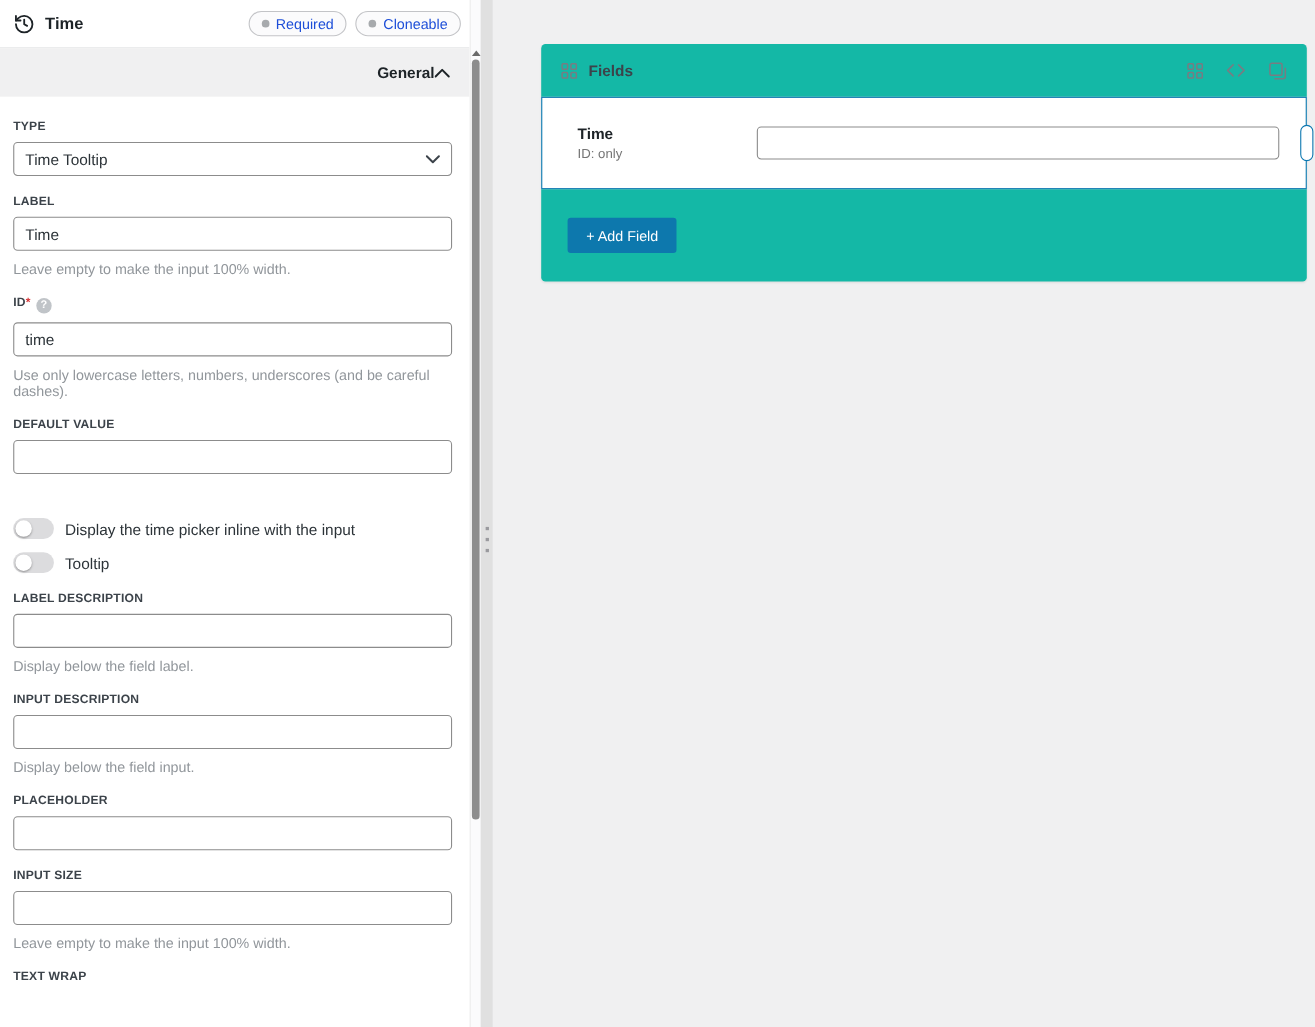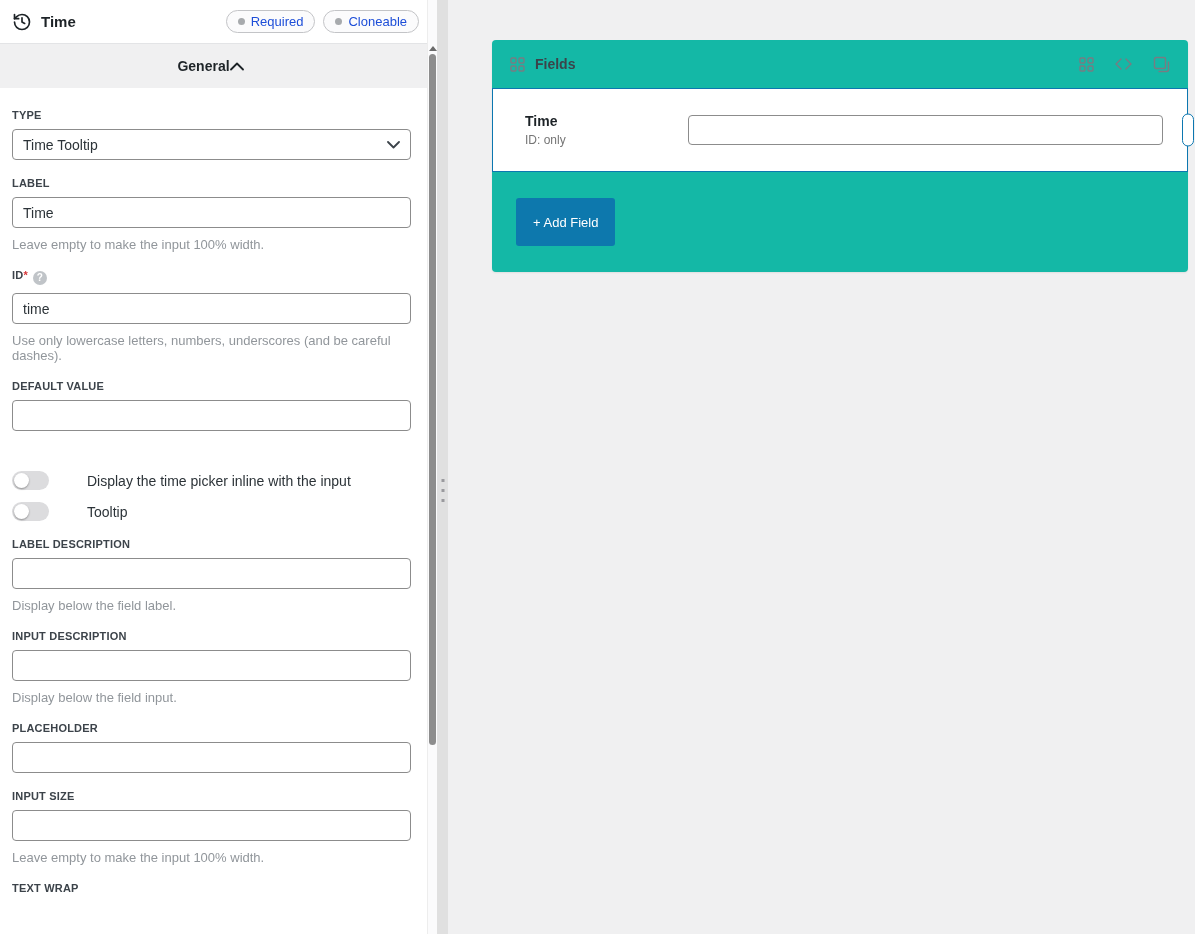--- a/index.html
+++ b/index.html
@@ -10,38 +10,38 @@
   
   .left-panel { width:427px; background:#fff; height:934px; overflow:hidden; flex:0 0 auto; }
   .titlebar { height:44px; display:flex; align-items:center; padding:0 8px 0 12px;
     background:#fff; border-bottom:1px solid #e3e4e6; }
   .titlebar .ftitle { font-size:15px; font-weight:700; color:#1d2327; margin-left:9px; flex:1; }
   .badge { display:inline-flex; align-items:center; gap:6px; border:1px solid #c3c4c7;
     background:#fbfbfc; border-radius:13px; padding:3px 11px; font-size:13px; color:#1d4ed8; margin-left:8px; }
   .badge .dot { width:7px; height:7px; border-radius:50%; background:#a7aaad; }
 
   .section-header { height:44px; background:#f0f0f1; display:flex; align-items:center;
-    justify-content:center; padding:0 18px 0 12px; cursor:pointer; }
+    justify-content:flex-end; padding:0 18px 0 12px; cursor:pointer; }
   .section-header .shtitle { font-size:14px; font-weight:700; color:#1d2327; }
   .section-body { padding:2px 16px 18px 12px; background:#fff; }
 
   .fgroup-label { display:block; font-size:11px; font-weight:700; color:#3c434a;
     letter-spacing:.2px; margin:17px 0 8px; }
   .fgroup-label:first-child { margin-top:19px; }
   .text-input, .select-box { width:100%; height:31px; border:1px solid #8c8c8c; border-radius:4px;
     background:#fff; font-size:14px; color:#2c3338; padding:0 10px;
     font-family:"Liberation Sans", sans-serif; }
   .select-box { display:flex; align-items:center; justify-content:space-between; cursor:pointer; }
   .help { font-size:13px; color:#91969b; margin-top:9px; }
   .req { color:#d63638; }
   .qicon { display:inline-block; width:14px; height:14px; border-radius:50%; background:#c0c4c8;
     color:#fff; font-size:10px; line-height:14px; text-align:center; font-weight:700;
     vertical-align:-2px; margin-left:5px; }
 
-  .toggle-row { display:flex; align-items:center; margin-top:20px;gap:28px; }
+  .toggle-row { display:flex; align-items:center; margin-top:20px; }
   .toggle-row + .toggle-row { margin-top:12px; }
   .toggle { width:37px; height:19px; background:#dcdcde; border-radius:10px; position:relative;
     flex:0 0 auto; cursor:pointer; }
   .toggle .knob { position:absolute; left:2px; top:2px; width:15px; height:15px; background:#fff;
     border-radius:50%; box-shadow:0 1px 2px rgba(0,0,0,.35); }
   .toggle-label { font-size:14px; color:#2c3338; margin-left:10px; }
 
   
   .scroll-col { width:10px; background:#fbfbfc; position:relative; flex:0 0 auto;
     border-left:1px solid #ededed; }
@@ -70,21 +70,21 @@
   .fp-label { font-size:14px; font-weight:700; color:#1d2327; }
   .fp-id { font-size:12px; color:#757575; margin-top:4px; }
   .fp-input { flex:1 1 auto; height:30px; border:1px solid #8c8c8c; border-radius:4px;
     font-size:14px; color:#2c3338; padding:0 10px; font-family:"Liberation Sans", sans-serif; }
   .resize-handle { position:absolute; right:-7px; top:50%; transform:translateY(-50%);
     width:12px; height:33px; background:#fff; border:1.5px solid #0c77b0; border-radius:6px;
     cursor:ew-resize; }
 
   .card-footer { padding:26px 24px; }
   .add-field-btn { background:#0d78ad; color:#fff; border:none; border-radius:3px;
-    font-size:13px; padding:0 17px; height:48px; cursor:pointer;
+    font-size:13px; padding:0 17px; height:32px; cursor:pointer;
     font-family:"Liberation Sans", sans-serif; }
 
   svg { display:block; }
 </style>
 </head>
 <body>
 
 <div class="app">
 
   <div class="left-panel">

